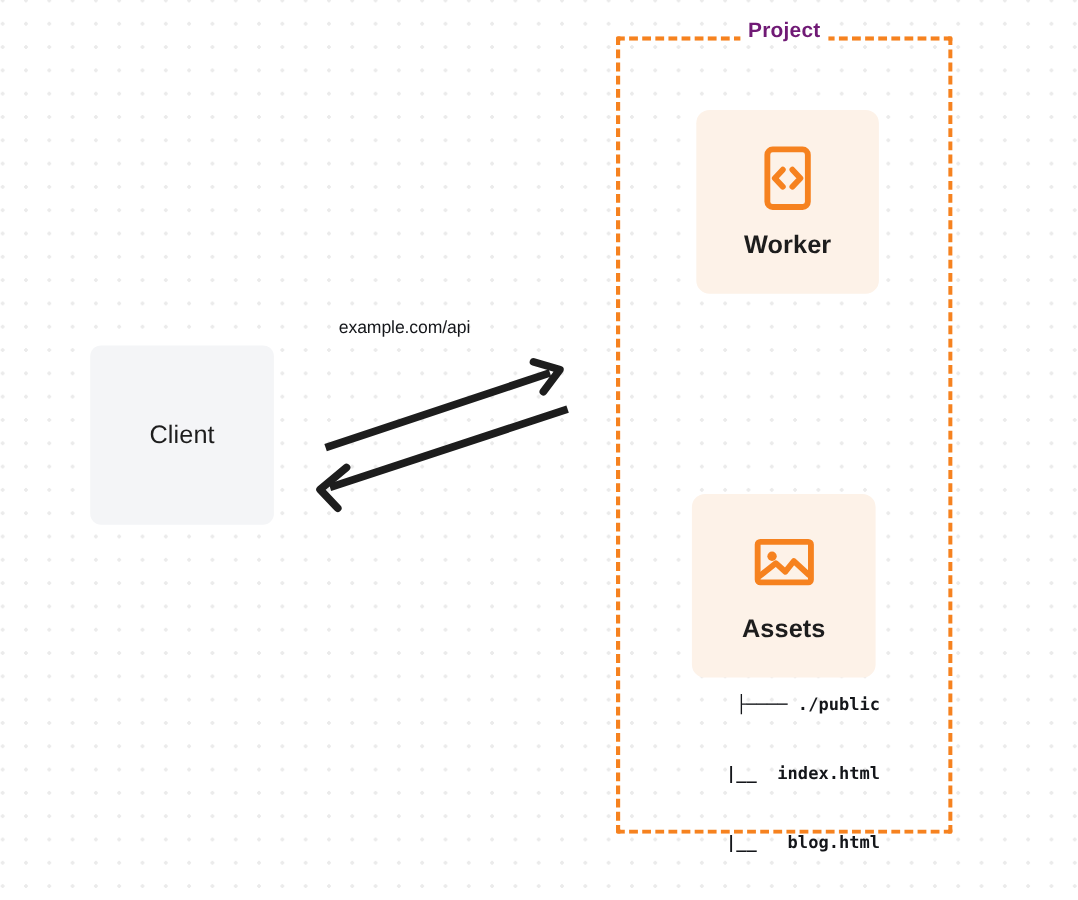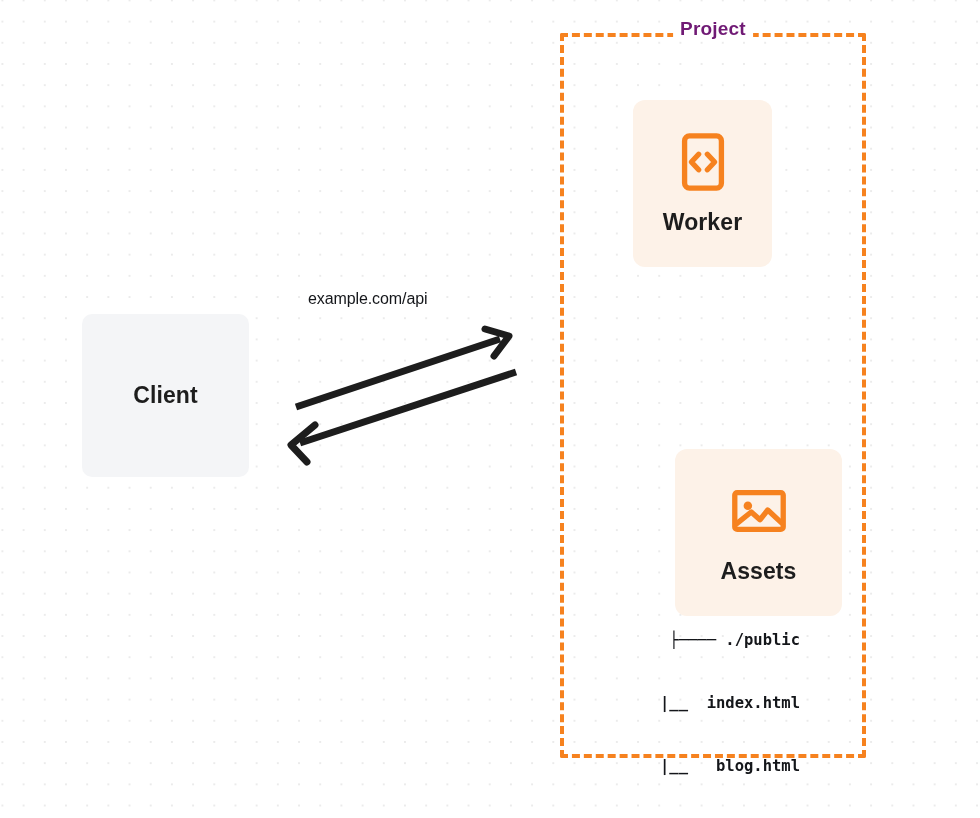--- a/index.html
+++ b/index.html
@@ -31,21 +31,21 @@
     width: 167px;
     height: 163px;
     background: #f4f5f7;
     border-radius: 10px;
     display: flex;
     align-items: center;
     justify-content: center;
   }
   .client-label {
     font-size: 23px;
-    font-weight: bold;
+    font-weight: normal;
     color: #1d1d1d;
     letter-spacing: .1px;
   }
 
   
   .arrows {
     position: absolute;
     left: 0;
     top: 0;
     width: 980px;
@@ -102,29 +102,28 @@
     background: #fdf2e8;
     border-radius: 12px;
     display: flex;
     flex-direction: column;
     align-items: center;
     justify-content: center;
   }
   .card-worker {
     left: 633px;
     top: 100px;
-    width: 139px;
+    width: 166px;
     height: 167px;
   }
   .card-assets {
     left: 629px;
     top: 449px;
     width: 167px;
     height: 167px;
-    margin-left: 46px;
   }
   .card-icon {
     width: 62px;
     height: 62px;
     display: block;
   }
   .card-label {
     margin-top: 16px;
     font-size: 23px;
     font-weight: bold;

